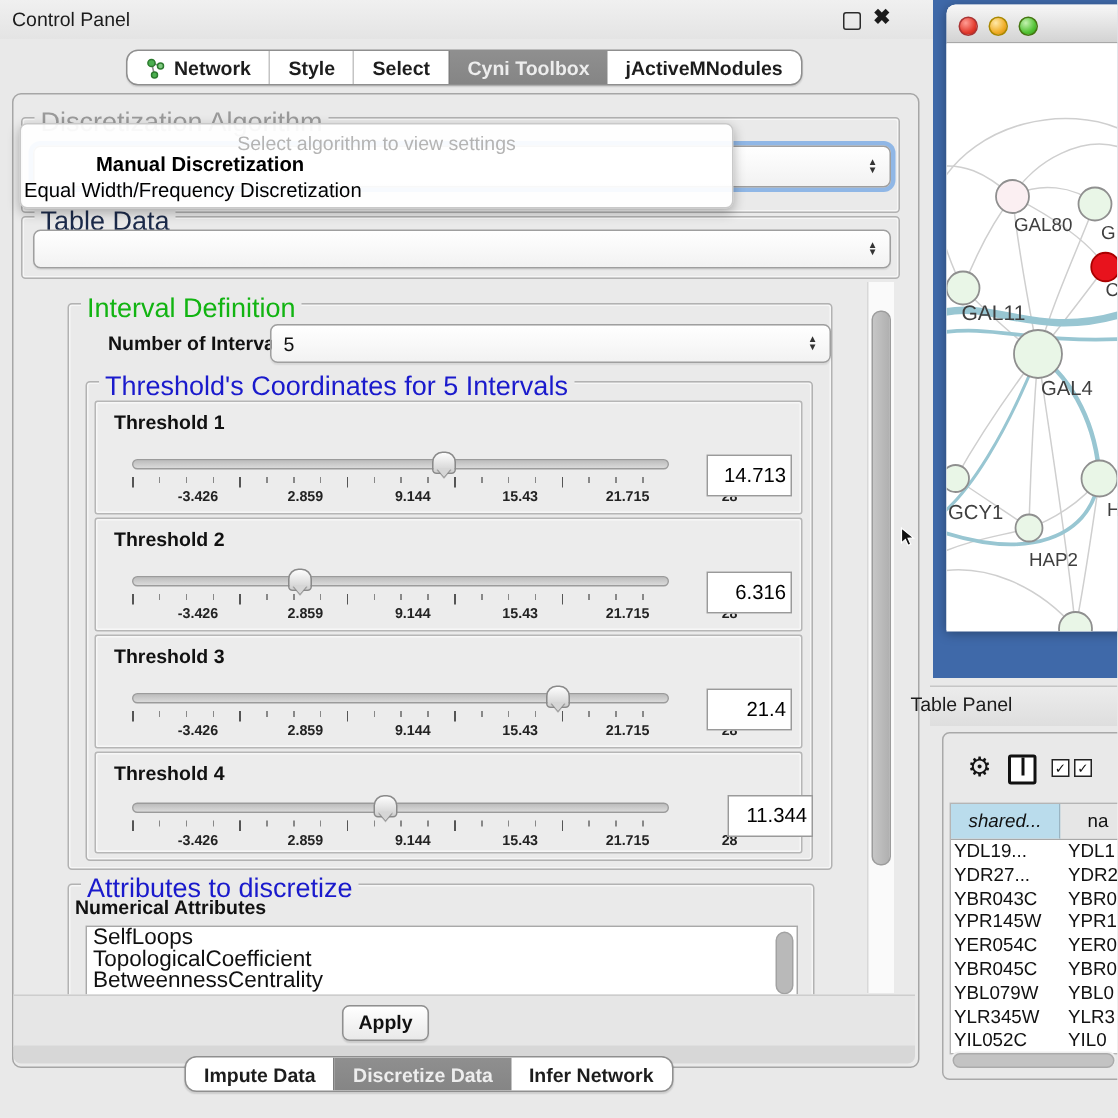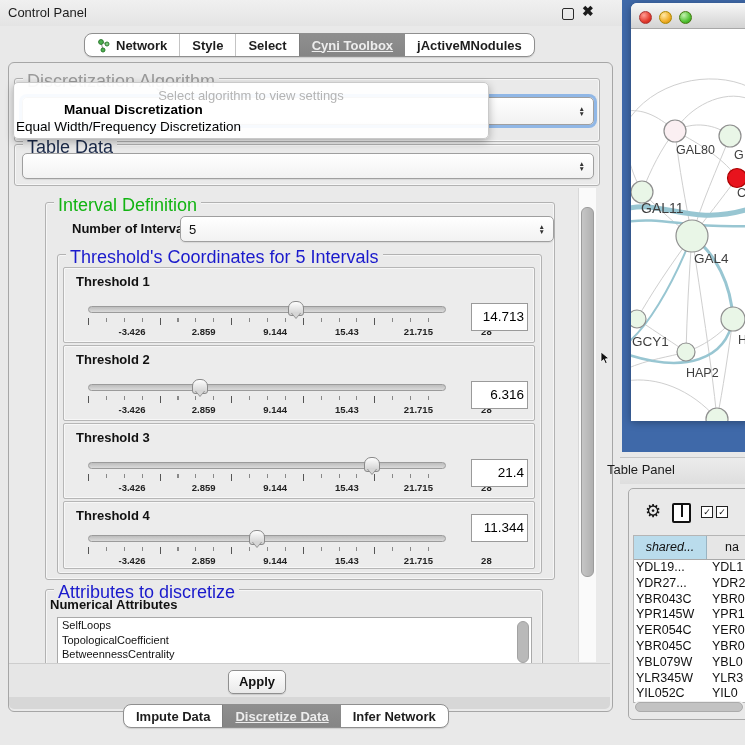--- a/index.html
+++ b/index.html
@@ -13,21 +13,21 @@
   #cp-title{left:8px;top:5px;font-size:13px;color:#1c1c1c;}
   #float-btn{left:562px;top:8px;width:10px;height:10px;border:1.5px solid #2b2b2b;border-radius:2px;}
   #close-btn{left:582px;top:3px;font-size:14px;font-weight:bold;color:#1b1b1b;}
 
   
   .seg-bar{display:flex;align-items:stretch;background:#ffffff;border:1px solid #8f8f8f;
            border-radius:8px;overflow:hidden;height:22px;box-shadow:0 1px 1px rgba(0,0,0,.12);}
   .seg{display:flex;align-items:center;gap:5px;padding:0 12px;font-size:13px;font-weight:bold;
        color:#1d1d1d;border-left:1px solid #c4c4c4;white-space:nowrap;cursor:default;}
   .seg:first-child{border-left:none;}
-  .seg.sel{background:linear-gradient(#8f8f8f,#858585);color:#ededed;border-left-color:#7d7d7d;text-decoration:underline;}
+  .seg.sel{background:linear-gradient(#8f8f8f,#858585);color:#ededed;border-left-color:#7d7d7d;}
   .seg.sel + .seg{border-left:none;}
 
   
   #main-panel{left:8px;top:62px;width:603px;height:648px;background:#eaeaea;
               border:1px solid #a6a6a6;border-radius:6px;}
 
   .groupbox{position:absolute;border:1px solid #b2b2b2;border-radius:3px;
             box-shadow:inset 0 0 0 1px #f6f6f6;}
   .group-title{position:absolute;top:-8px;left:8px;background:#eaeaea;padding:0 4px;
                font-size:18px;white-space:nowrap;text-align:center;}
@@ -64,21 +64,21 @@
         background:repeating-linear-gradient(to right,#555 0,#555 1px,transparent 1px,transparent 71.6px);}
   .scale-row{position:absolute;left:0;top:22px;width:100%;height:11px;}
   .scale-lbl{position:absolute;transform:translateX(-50%);font-size:9.5px;font-weight:bold;color:#222;
              white-space:nowrap;margin-left:44px;}
   .thr-value{position:absolute;left:407px;top:35px;width:49px;height:26px;background:#fff;
              border:1px solid #9a9a9a;font-size:13.5px;color:#000;text-align:right;
              padding:0 3px;line-height:26px;}
 
   
   #attr-list{left:57px;top:617px;width:473px;height:46px;background:#fff;border:1px solid #a9a9a9;
-             font-size:11px;color:#111;overflow:hidden;}
+             font-size:15px;color:#111;overflow:hidden;}
   .attr-item{padding:0 0 0 4px;height:14.5px;line-height:14.5px;}
   #attr-scroll{position:absolute;right:2px;top:3px;width:10px;height:40px;background:#b9b9b9;
                border:1px solid #a2a2a2;border-radius:6px;}
 
   
   #v-scroll-track{left:578px;top:188px;width:17px;height:474px;background:#fafafa;
                   border-left:1px solid #d8d8d8;}
   #v-scroll-thumb{left:581px;top:207px;width:11px;height:368px;background:linear-gradient(to right,#c6c6c6,#b0b0b0);
                   border:1px solid #9c9c9c;border-radius:6px;}
 
@@ -280,21 +280,21 @@
         <div class="ticks-major"></div>
         <div class="scale-row">
           <span class="scale-lbl" style="left:0%;">-3.426</span>
           <span class="scale-lbl" style="left:20%;">2.859</span>
           <span class="scale-lbl" style="left:40%;">9.144</span>
           <span class="scale-lbl" style="left:60%;">15.43</span>
           <span class="scale-lbl" style="left:80%;">21.715</span>
           <span class="scale-lbl" style="left:99%;">28</span>
         </div>
       </div>
-      <div class="thr-value" style="top:12px;">11.344</div>
+      <div class="thr-value" style="top:28px;margin-left:14px;">11.344</div>
     </div>
 
     <div class="groupbox" style="left:31px;top:401px;width:496px;height:90px;">
       <span class="group-title" style="color:#1a1acc;">Attributes to discretize</span>
     </div>
     <span class="abs" style="left:36px;top:409px;font-size:13px;font-weight:bold;color:#111;">Numerical Attributes</span>
     <div class="abs" id="attr-list" style="left:43px;top:429px;">
       <div class="attr-item">SelfLoops</div>
       <div class="attr-item">TopologicalCoefficient</div>
       <div class="attr-item">BetweennessCentrality</div>

